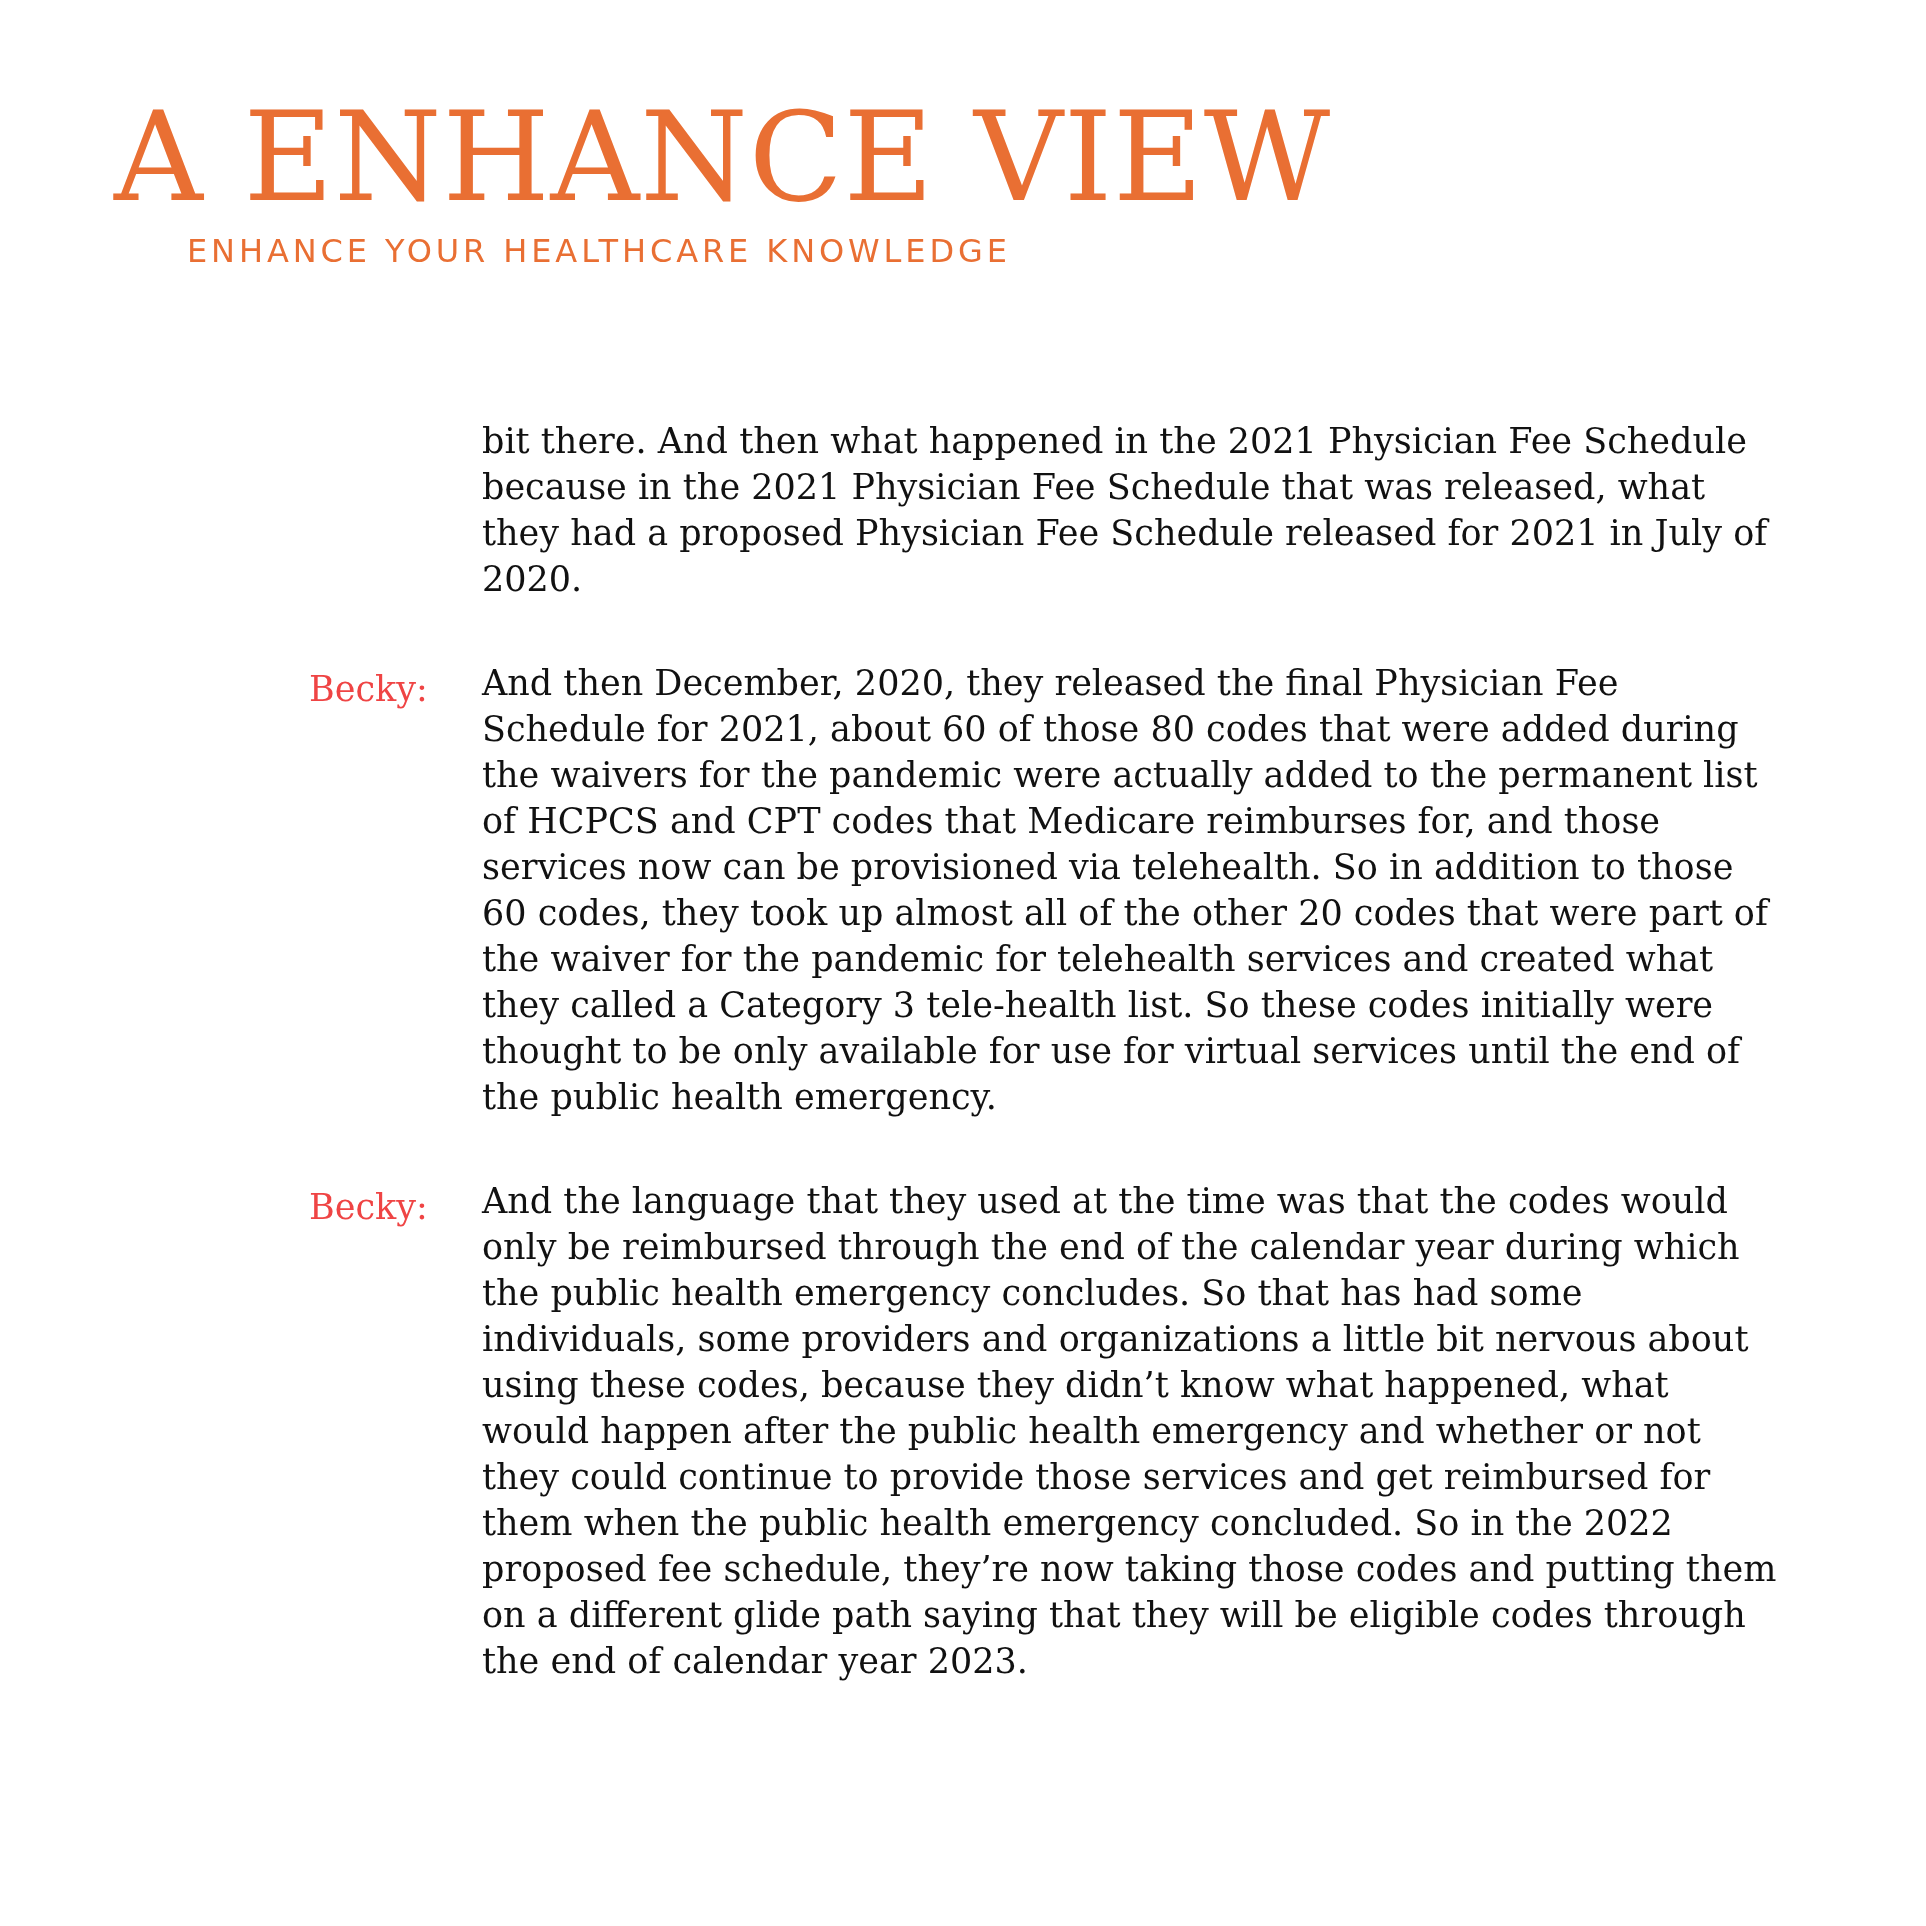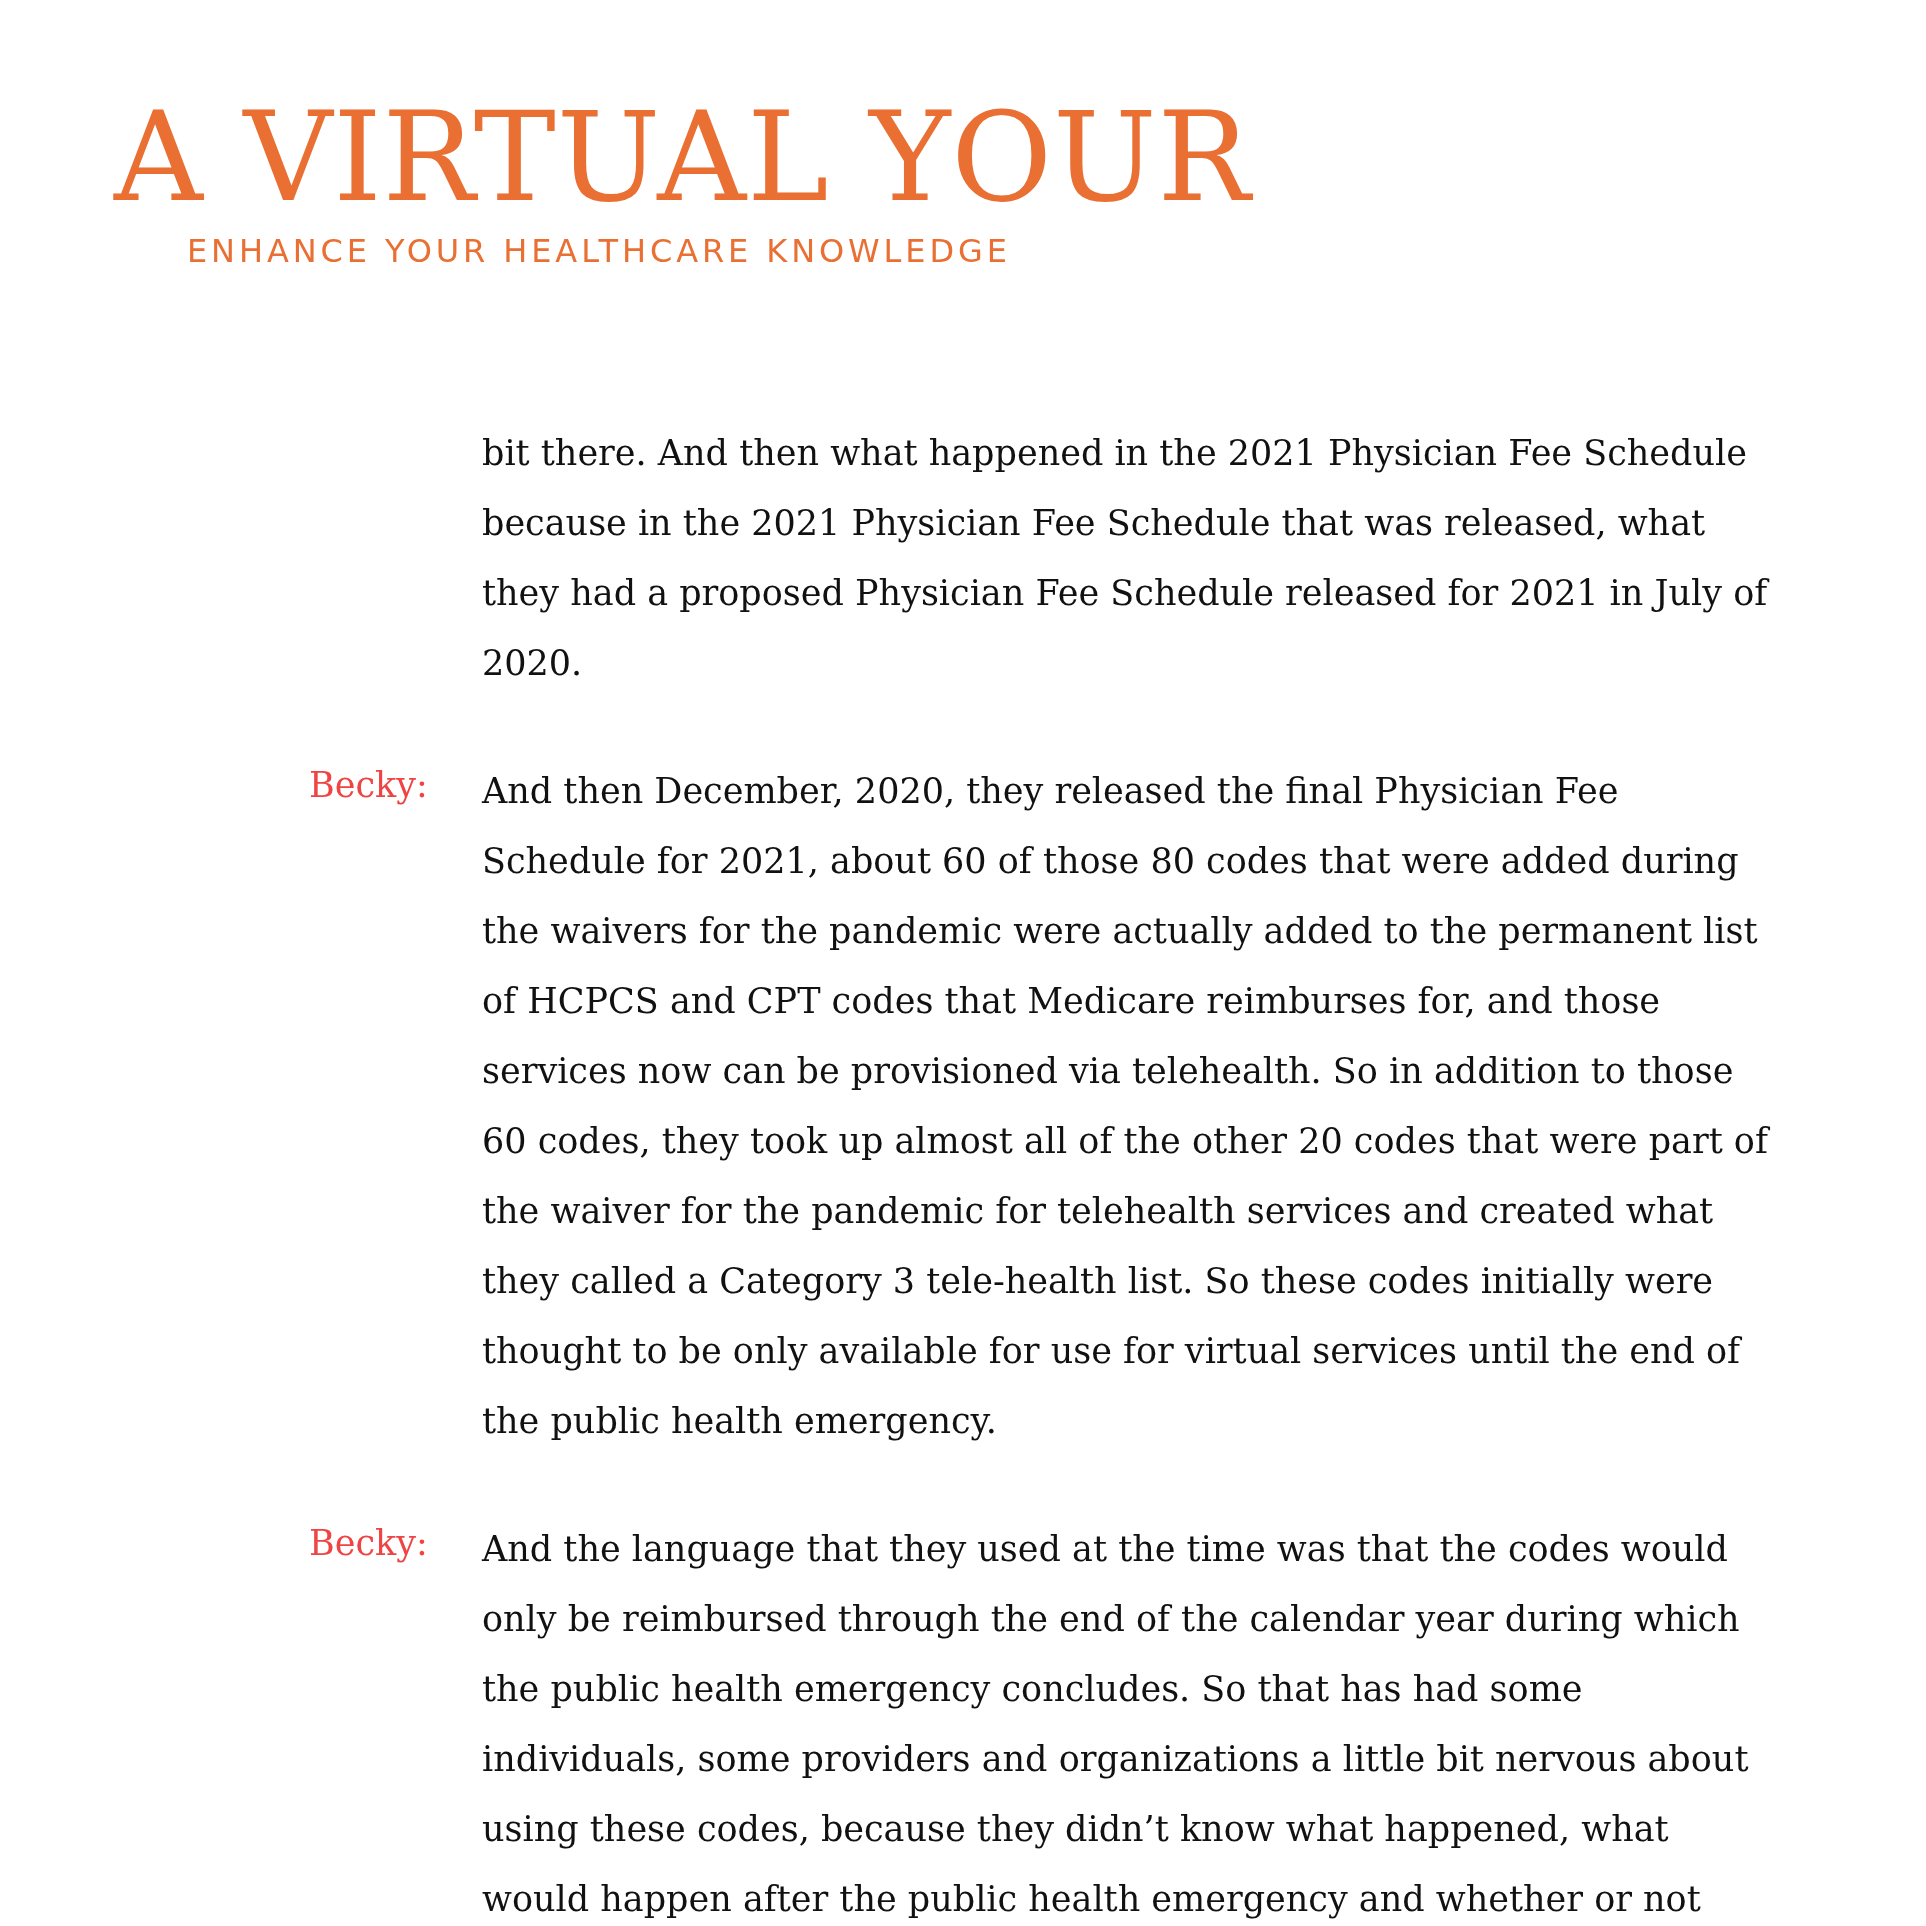--- a/index.html
+++ b/index.html
@@ -17,27 +17,27 @@
   .content {
     position:absolute; left:0; top:418px; width:1965px;
   }
   .para { position:relative; margin-bottom:58px; }
   .speaker {
     position:absolute; left:309px; top:0;
     font-family:"DejaVu Serif", serif; font-size:35px; line-height:58px; color:#ef4444;
   }
   .body-text {
     margin-left:482px; width:1302px;
-    font-family:"DejaVu Serif", serif; font-size:35px; line-height:70px; color:#111;
+    font-family:"DejaVu Serif", serif; font-size:35px; line-height:46px; color:#111;
   }
 </style>
 </head>
 <body>
 
-<div class="title">A VIRTUAL YOUR</div>
+<div class="title">A ENHANCE VIEW</div>
 <div class="subtitle">ENHANCE YOUR HEALTHCARE KNOWLEDGE</div>
 
 <div class="content">
   <div class="para">
     <span class="speaker"></span>
     <div class="body-text">bit there. And then what happened in the 2021 Physician Fee Schedule because in the 2021 Physician Fee Schedule that was released, what they had a proposed Physician Fee Schedule released for 2021 in July of 2020.</div>
   </div>
   <div class="para">
     <span class="speaker">Becky:</span>
     <div class="body-text">And then December, 2020, they released the final Physician Fee Schedule for 2021, about 60 of those 80 codes that were added during the waivers for the pandemic were actually added to the permanent list of HCPCS and CPT codes that Medicare reimburses for, and those services now can be provisioned via telehealth. So in addition to those 60 codes, they took up almost all of the other 20 codes that were part of the waiver for the pandemic for telehealth services and created what they called a Category 3 tele-health list. So these codes initially were thought to be only available for use for virtual services until the end of the public health emergency.</div>

